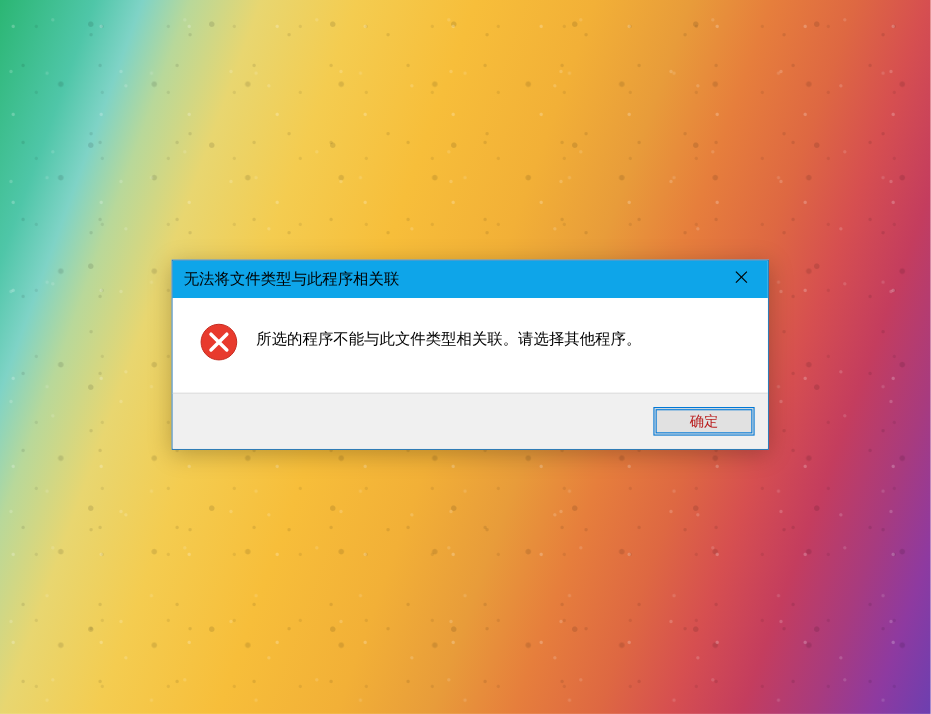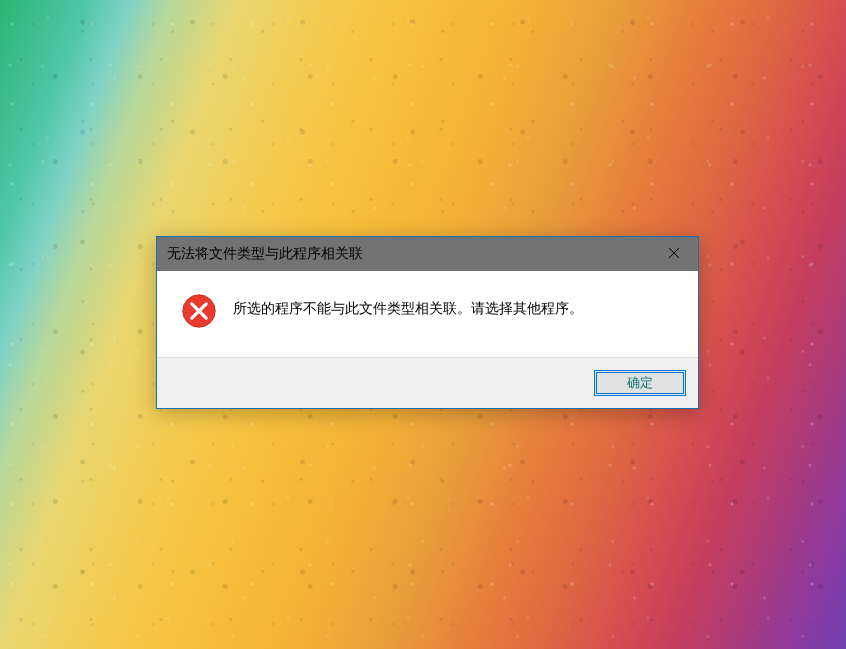--- a/index.html
+++ b/index.html
@@ -57,21 +57,21 @@
       width: 543px;
       background: #ffffff;
       border: 1px solid #1a6fb0;
       box-shadow: 0 4px 20px rgba(0,0,0,0.25);
     }
 
     .dialog-titlebar {
       display: flex;
       align-items: center;
       justify-content: space-between;
-      background: #737373;
+      background: #0ea5e9;
       height: 34px;
       padding-left: 10px;
     }
 
     .dialog-title {
       font-size: 14px;
       color: #000000;
     }
 
     .close-btn {
@@ -124,21 +124,21 @@
       border-top: 1px solid #dfdfdf;
     }
 
     .ok-button {
       min-width: 92px;
       height: 26px;
       background: #e1e1e1;
       border: 1px solid #0078d7;
       font-size: 13px;
       font-family: inherit;
-      color: #0f766e;
+      color: #b91c1c;
       cursor: pointer;
       outline: 1px solid #0078d7;
       outline-offset: -3px;
     }
   </style>
 </head>
 <body>
 
 <div class="texture"></div>
 

